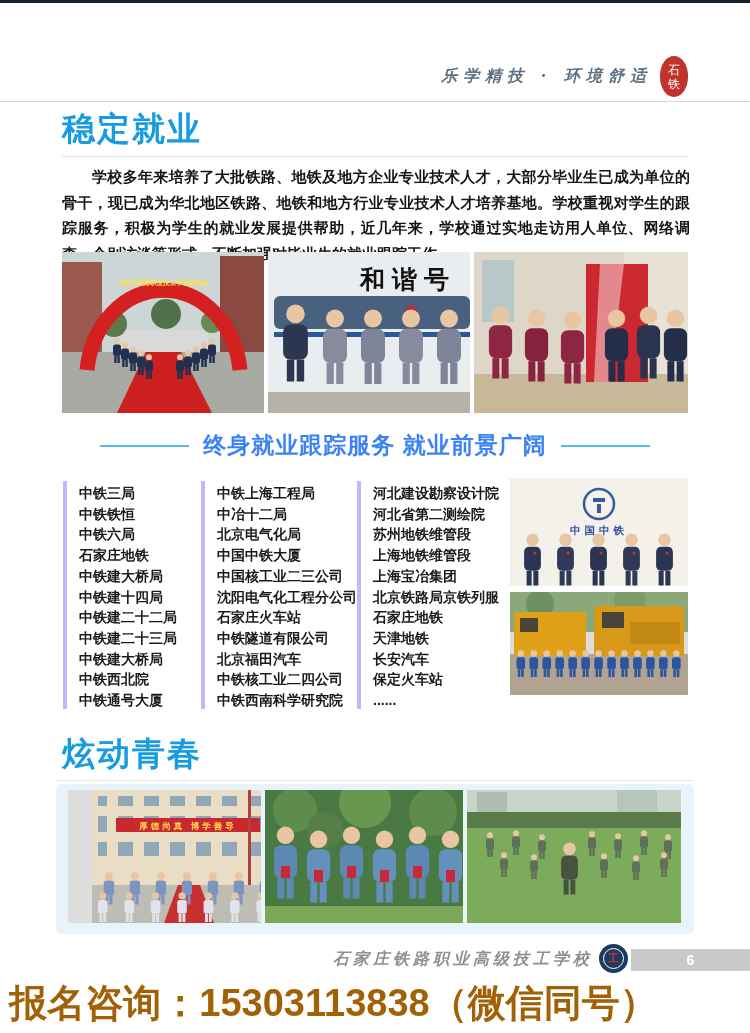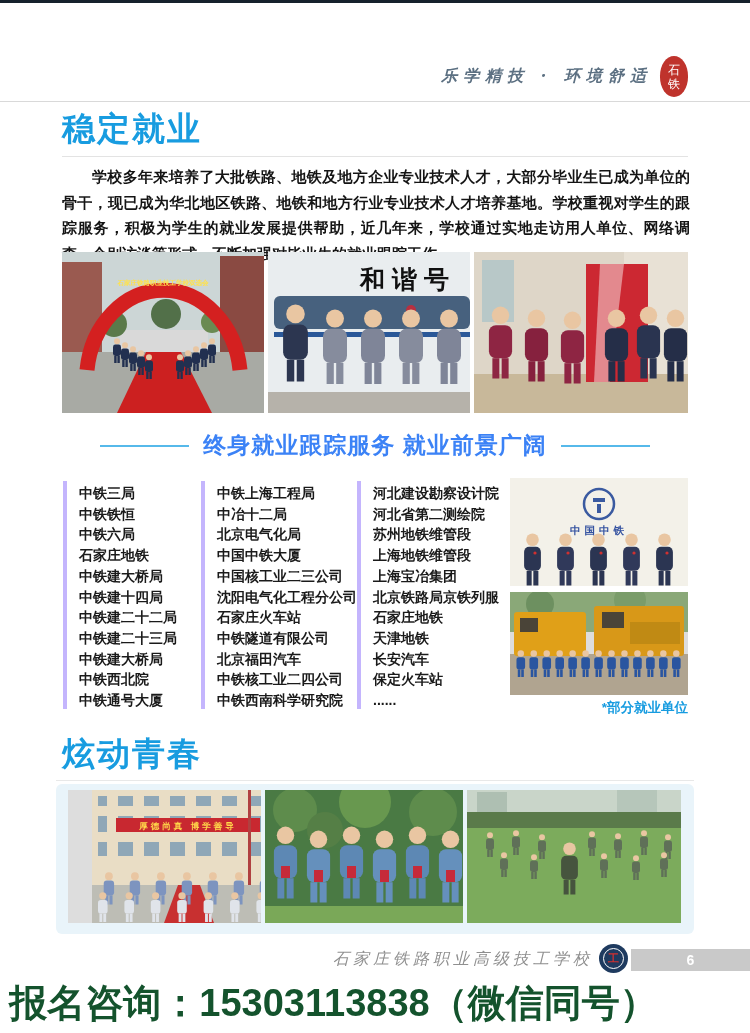--- a/index.html
+++ b/index.html
@@ -42,31 +42,31 @@
   .emp-photo-b { position:absolute; top:592px; left:510px; width:178px; height:103px; }
   .emp-note { position:absolute; top:699px; left:510px; width:178px; text-align:right;
               font-size:13.5px; font-weight:bold; color:#189ce0; }
 
   .title2 { top:732px; }
   .title2-rule { position:absolute; top:780px; left:56px; width:638px; height:1px; background:#e8e8e8; }
   .panel2 { position:absolute; top:784px; left:56px; width:638px; height:150px; background:#e9f4fa; border-radius:6px; }
   .photos2 { position:absolute; top:790px; left:68px; width:618px; height:133px; display:flex; gap:4px; }
 
   .school-name { position:absolute; top:949px; left:260px; width:333px; text-align:right;
-                 font-family:"DejaVu Serif", serif; font-style:italic; font-weight:normal;
+                 font-family:"DejaVu Serif", serif; font-style:italic; font-weight:bold;
                  font-size:16px; letter-spacing:4px; color:#8f8f8f; }
   .footer-logo { position:absolute; top:944px; left:599px; width:29px; height:29px; border-radius:50%;
                  background:#1e3a5f; display:flex; align-items:center; justify-content:center; }
   .footer-logo .ring { width:21px; height:21px; border:1px solid #fff; border-radius:50%; display:flex;
                        align-items:center; justify-content:center; color:#d23030; font-size:11px; font-weight:bold; }
   .page-num-bar { position:absolute; top:949px; left:631px; width:119px; height:22px; background:#c9c9c9;
                   color:#fff; font-size:14px; font-weight:bold; text-align:center; line-height:22px; }
 
   .contact { position:absolute; top:978px; left:0; width:667px; text-align:center;
-             font-size:38px; font-weight:bold; color:#14532d; white-space:nowrap; }
+             font-size:38px; font-weight:bold; color:#a16207; white-space:nowrap; }
 </style>
 </head>
 <body>
 
 <svg width="0" height="0" style="position:absolute" aria-hidden="true">
   <defs>
     <g id="psn">
       <circle cx="5" cy="3.2" r="3" fill="#e9c6a2"></circle>
       <rect x="1" y="6.6" width="8" height="11.4" rx="2.4" fill="currentColor"></rect>
       <rect x="2.2" y="18" width="2.4" height="7" fill="currentColor"></rect>
@@ -249,21 +249,20 @@
           <use href="#psn" x="89" y="0"></use>
           <use href="#psn" x="101" y="0"></use>
         <use href="#psn" x="113" y="0"></use>
           <use href="#psn" x="125" y="0"></use>
           <use href="#psn" x="137" y="0"></use>
         <use href="#psn" x="149" y="0"></use>
       </g>
     </svg>
   </div>
 
-  <div class="emp-note">*部分就业单位</div>
 
   <div class="sec-title title2">炫动青春</div>
   <div class="title2-rule"></div>
   <div class="panel2"></div>
 
   <div class="photos2">
 
     <div class="photo" style="width:193px;height:133px;padding-left:24px;">
       <svg width="193" height="133" viewBox="0 0 193 133">
         <defs>

